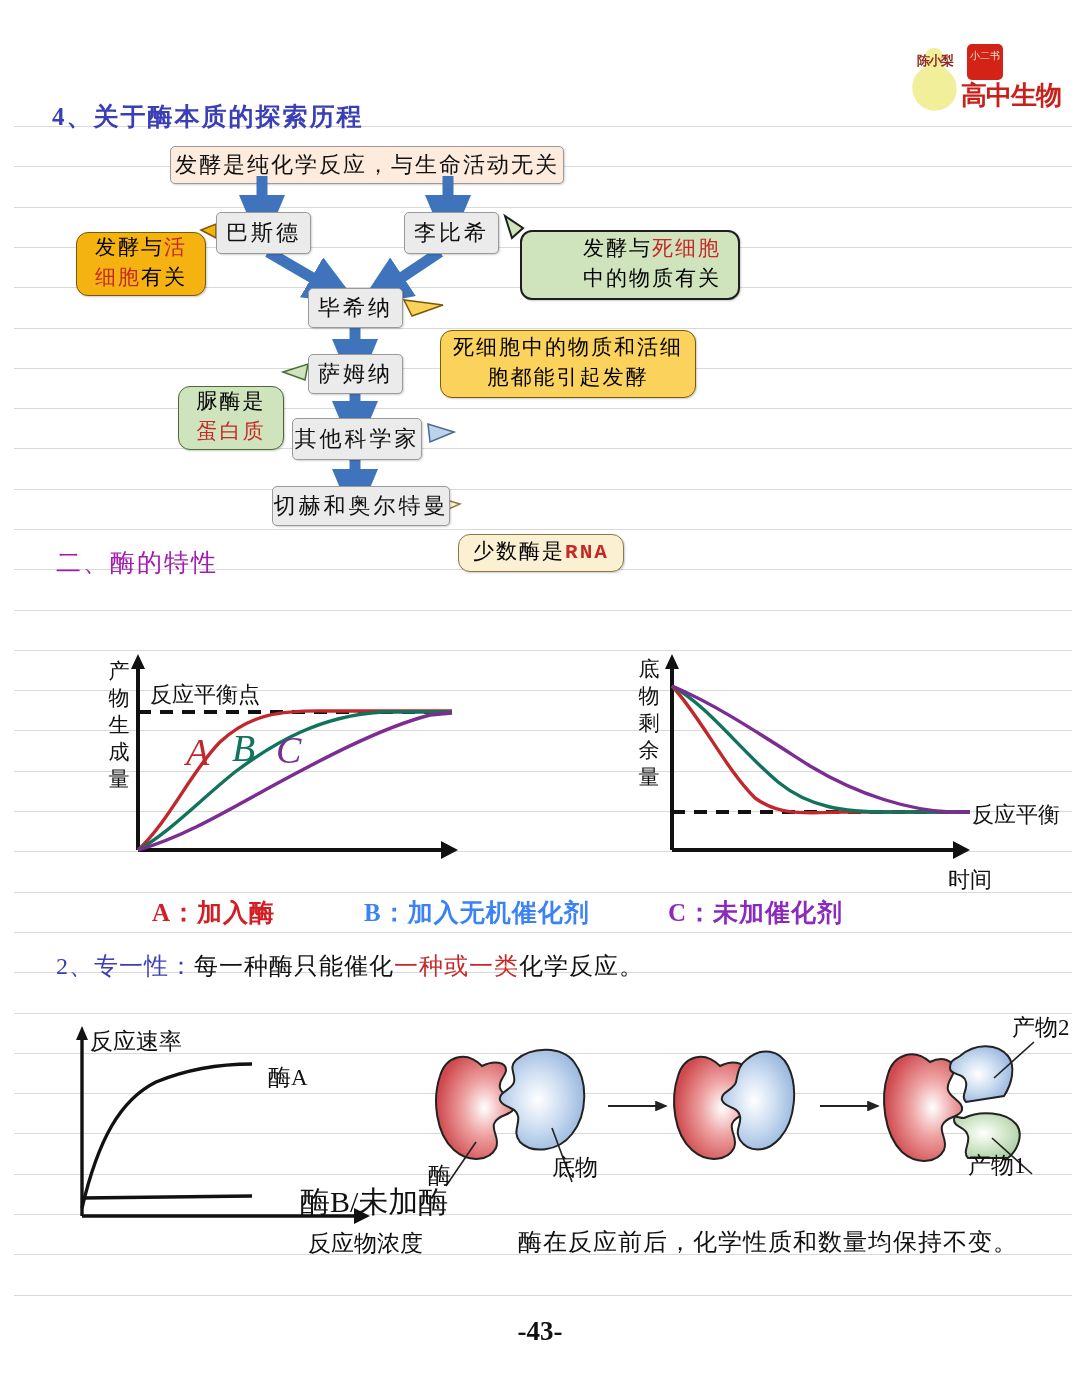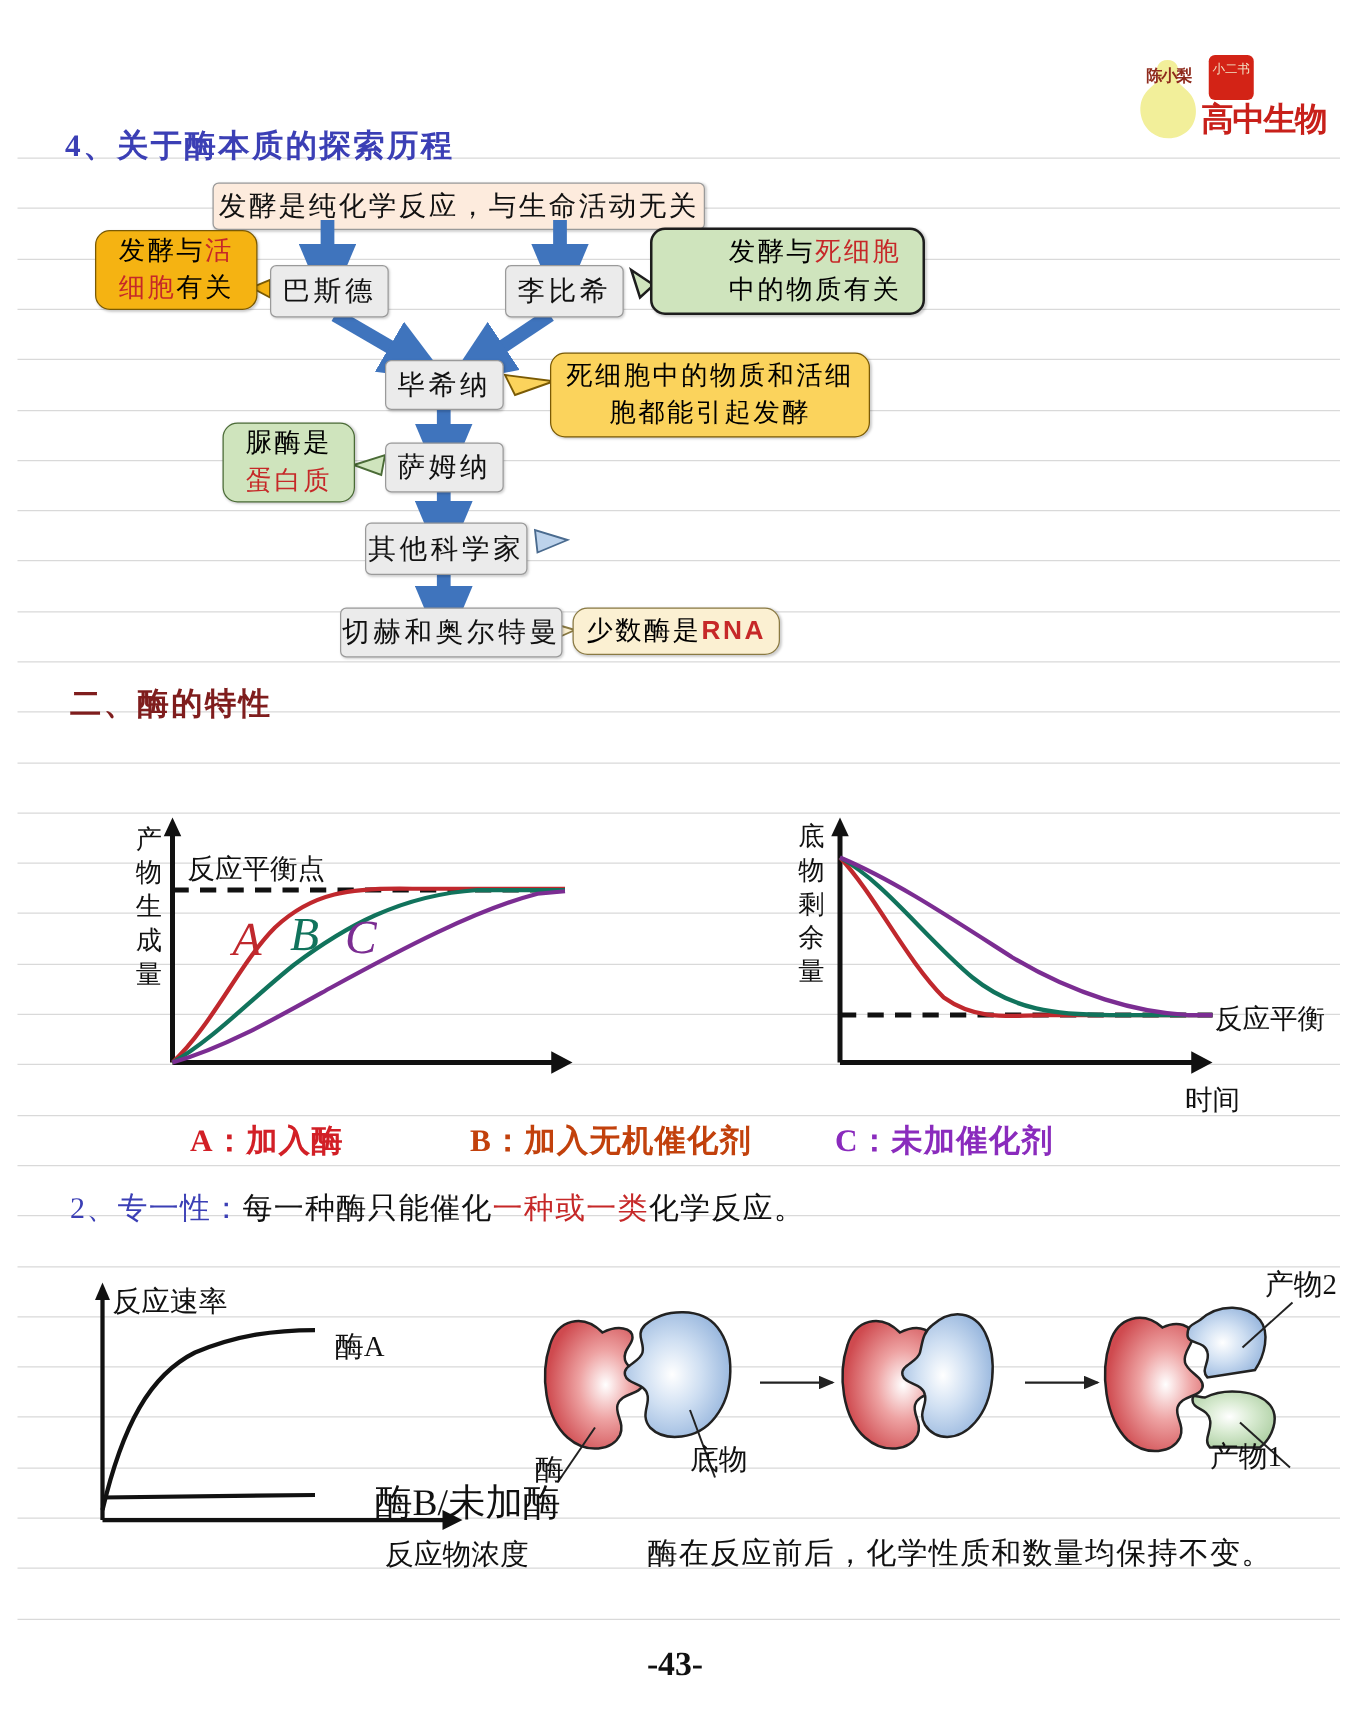--- a/index.html
+++ b/index.html
@@ -24,21 +24,21 @@
   #logo .redsq{position:absolute;left:72px;top:6px;width:36px;height:36px;background:#d32316;
     border-radius:5px;color:#f2e6c8;font-size:10px;line-height:11px;text-align:center;
     padding-top:6px;box-sizing:border-box;font-family:"Liberation Serif","DejaVu Serif",serif;}
   #logo .brand{position:absolute;left:66px;top:40px;color:#c8201a;font-size:26px;
     font-weight:bold;letter-spacing:-1px;white-space:nowrap;
     font-family:"Liberation Serif","DejaVu Serif",serif;}
 
   
   .hd-blue{color:#3b3fb5;font-size:25px;font-weight:bold;letter-spacing:2px;white-space:nowrap;
     font-family:"Liberation Serif","DejaVu Serif",serif;}
-  .hd-red{color:#7f1d1d;font-size:25px;font-weight:bold;letter-spacing:2px;white-space:nowrap;
+  .hd-red{color:#a21caf;font-size:25px;font-weight:normal;letter-spacing:2px;white-space:nowrap;
     font-family:"Liberation Serif","DejaVu Serif",serif;text-align:center;}
   .body-line{font-size:24px;white-space:nowrap;letter-spacing:1px;color:#111;
     font-family:"Liberation Serif","DejaVu Serif",serif;}
   .c-blue{color:#3b3fb5;}
   .c-red{color:#c62828;}
   .c-black{color:#111;}
 
   
   .node{
     position:absolute;background:#ebebeb;border:1.6px solid #9a9a9a;border-radius:5px;
@@ -52,21 +52,22 @@
     color:#111;font-size:22px;letter-spacing:2px;display:flex;align-items:center;
     justify-content:center;white-space:nowrap;
     box-shadow:1px 1px 2px rgba(0,0,0,.18);
     font-family:"Liberation Serif","DejaVu Serif",serif;
   }
   .callout{
     position:absolute;border-radius:12px;display:flex;flex-direction:column;
     align-items:center;justify-content:center;white-space:nowrap;
     font-size:21px;letter-spacing:2px;line-height:30px;
     box-shadow:1px 1px 2px rgba(0,0,0,.2);
-    font-family:Liberation Sans, sans-serif;
+    font-family:Liberation Mono, monospace;
+    margin-top:48px;
   }
   .co-yellow{background:#f5b312;border:1.6px solid #7a5a04;}
   .co-green{background:#cfe4bd;border:2px solid #1d1d1d;padding-left:44px;}
   .co-gold{background:#fbd35c;border:1.6px solid #7a5a04;}
   .co-greenl{background:#cfe4bd;border:1.6px solid #4a6b36;}
   .co-blue{background:#bdd3ec;border:1.6px solid #4a6b8f;}
   .co-cream{background:#fbf0d2;border:1.6px solid #8a7a43;}
   svg{overflow:visible;}
   .pg{position:absolute;left:0;right:0;text-align:center;font-size:27px;font-weight:bold;
       color:#111;font-family:"Liberation Serif","DejaVu Serif",serif;}
@@ -229,21 +230,21 @@
 
     <path d="M42,36 C85,54 130,84 180,116 C230,146 280,160 320,162 L340,162" fill="none" stroke="#7b2d92" stroke-width="3.4"></path>
   </svg>
   <div class="abs vlabel" style="left:636px;top:656px;">底物剩余量</div>
   <div class="abs glabel" style="left:972px;top:800px;font-size:22px;">反应平衡</div>
   <div class="abs glabel" style="left:948px;top:865px;font-size:22px;">时间</div>
 
   <div class="abs legend" style="left:152px;top:896px;color:#d21f26;">
     <span>A</span><span>：</span><span>加入酶</span>
   </div>
-  <div class="abs legend" style="left:376px;top:896px;color:#c2410c;">
+  <div class="abs legend" style="left:364px;top:896px;color:#3b82f6;">
     <span>B</span><span>：</span><span>加入无机催化剂</span>
   </div>
   <div class="abs legend" style="left:668px;top:896px;color:#8a2bbd;">
     <span>C</span><span>：</span><span>未加催化剂</span>
   </div>
 
   <div class="abs body-line" style="left:56px;top:950px;">
     <span class="c-blue">2、</span><span class="c-blue">专一性</span><span class="c-blue">：</span><span class="c-black">每一种酶只能催化</span><span class="c-red">一种或一类</span><span class="c-black">化学反应。</span>
   </div>
 

